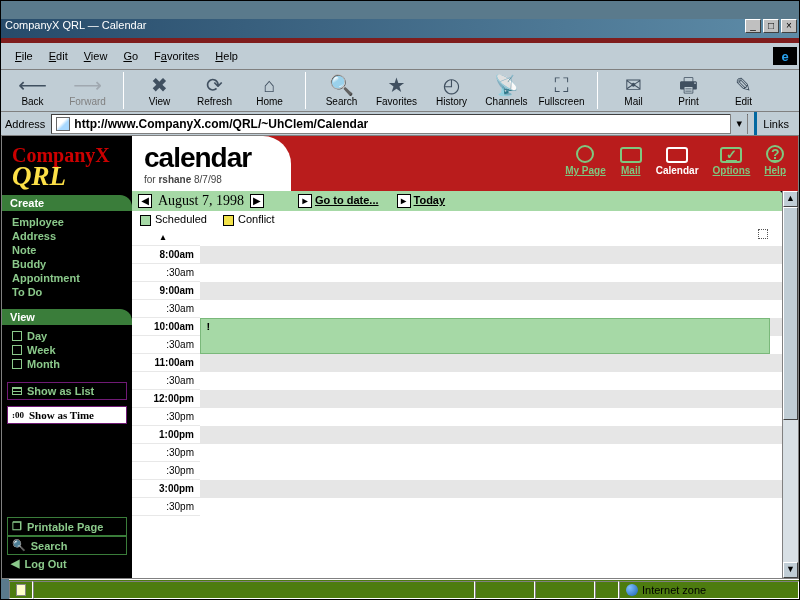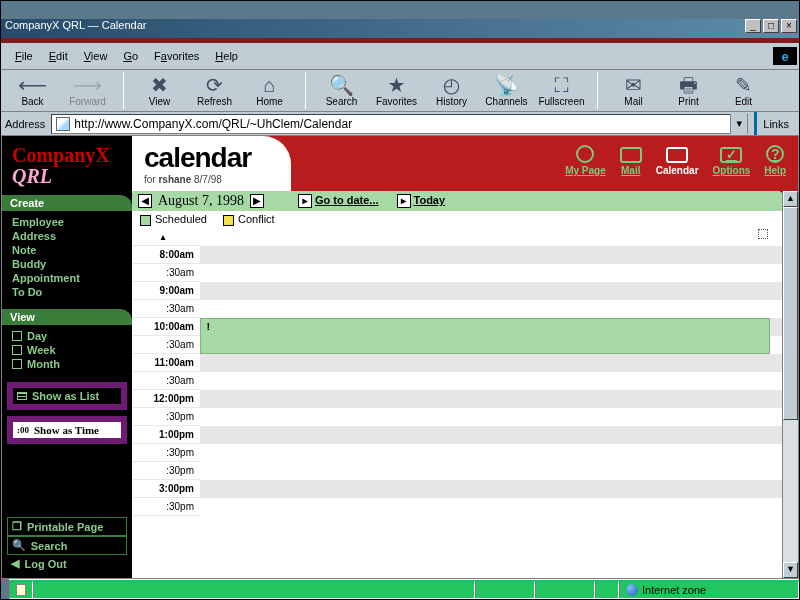--- a/index.html
+++ b/index.html
@@ -22,38 +22,38 @@
   .tool-btn { width: 55px; display: flex; flex-direction: column; align-items: center; font-size: 10px; padding: 2px 0; color:#000; }
   .tool-btn.disabled { color: #808080; }
   .tool-btn .glyph { font-size: 20px; height: 22px; line-height: 22px; color:#405060; }
   .tool-btn.disabled .glyph { color:#a0a8b0; }
   .tool-sep { width: 1px; background: #808080; margin: 0 4px; border-right:1px solid #fff; }
 
   .addrbar { background: #c0cdd5; border-bottom: 1px solid #808080; height: 24px; display: flex; align-items: center; padding: 0 4px; font-size:11px; }
   .addrbar .lbl { padding-right: 6px; }
   .addrbar .addr-wrap { flex: 1; display:flex; align-items:center; background:#fff; border: 1px solid #808080; border-top-color:#404040; border-left-color:#404040; height:20px; }
   .addrbar .addr-wrap .page-icon { width:14px; height:14px; margin:0 4px; background: linear-gradient(135deg,#fff 40%,#a8d8ff 60%); border:1px solid #666; }
-  .addrbar input { flex:1; border:none; font-size:12px; outline:none; height:18px; }
+  .addrbar input { flex:1; border:none; font-size:12px; outline:none; height:18px;font-weight:bold; }
   .addrbar .drop { width:17px; height:20px; background:#c0cdd5; border-left:1px solid #808080; text-align:center; line-height:18px; }
   .addrbar .links-lbl { padding: 0 6px; border-left:3px solid #0369a1; margin-left:6px; height:100%; display:flex; align-items:center; }
 
   
   .content { flex: 1; display: flex; background: #fff; border: 1px solid #808080; border-top:none; overflow: hidden; }
 
   
   .sidebar { width: 130px; background: #000; color: #8bc98b; font-size: 11px; display: flex; flex-direction: column; }
   .logo { padding: 8px 10px; }
   .logo .company { color: #c00; font-weight: bold; font-size: 20px; font-family: "Times New Roman", serif; }
-  .logo .qrl { color: #f9a8d4; font-family: "Times New Roman", serif; font-style: italic; font-weight: bold; font-size: 20px; line-height: 18px; }
+  .logo .qrl { color: #fde047; font-family: "Times New Roman", serif; font-style: italic; font-weight: bold; font-size: 27px; line-height: 18px; }
   .side-section-head { background: #3a7d3a; color: #fff; font-weight: bold; padding: 2px 8px; border-radius: 0 12px 0 0; margin-top: 2px; font-size:11px; }
   .side-links { padding: 4px 0 8px 10px; }
   .side-links a { display:block; color:#8bc98b; text-decoration:none; font-weight:bold; padding:1px 0; font-size:11px; }
   .view-item { display:flex; align-items:center; gap:5px; padding:1px 0 1px 10px; font-weight:bold; color:#8bc98b; }
   .view-item .box { width:10px; height:10px; border:1px solid #8bc98b; }
-  .action-btn { display:flex; align-items:center; gap:5px; border:6px solid #701a75; color:#8bc98b; font-weight:bold; padding:2px 4px; margin:3px 5px; font-size:11px; background:#000; }
+  .action-btn { display:flex; align-items:center; gap:5px; border:1px solid #701a75; color:#8bc98b; font-weight:bold; padding:2px 4px; margin:3px 5px; font-size:11px; background:#000; }
   .action-btn.active { background:#fff; color:#000;font-family:Liberation Serif, serif; }
   .action-btn .sq { width:10px; height:8px; border:1px solid currentColor; display:flex; flex-direction:column; }
   .action-btn .sq span { border-top:1px solid currentColor; flex:1; }
   .bottom-links { margin-top:auto; padding:6px 0; }
   .bottom-links .action-btn { border:none; margin:0 5px; }
 
   
   .main { flex:1; display:flex; flex-direction:column; background:#000; position:relative; }
   .main-top { display:flex; background:#b91c1c; }
   .cal-head-wrap { background:#fff; border-radius: 0 28px 0 0; padding: 6px 40px 6px 12px; }
@@ -85,21 +85,21 @@
   .event-row { position:absolute; left:0; right:12px; height:36px; background:#a6d9a6; border:1px solid #7ab87a; display:flex; align-items:flex-start; padding:2px 4px; }
   .event-row .bang { font-weight:bold; font-family:"Courier New"; padding-right:6px; }
   .event-row a { color:#7a2d8f; text-decoration:underline; font-size:11px; }
   .corner-icon { position:absolute; top:1px; right:14px; width:10px; height:10px; border:1px dotted #555; }
 
   .scrollbar { width:16px; background:#c0cdd5; border-left:1px solid #808080; display:flex; flex-direction:column; }
   .scrollbar .arrow { height:16px; background:#c0cdd5; border:1px solid #fff; border-right-color:#404040; border-bottom-color:#404040; text-align:center; font-size:9px; line-height:13px; }
   .scrollbar .track { flex:1; background:#d8e0e5; }
   .scrollbar .thumb { height:60%; background:#c0cdd5; border:1px solid #fff; border-right-color:#404040; border-bottom-color:#404040; }
 
-  .statusbar { height:20px; background:#22c55e; border-top:1px solid #fff; display:flex; align-items:center; font-size:11px;margin-left:8px; }
+  .statusbar { height:20px; background:#4d7c0f; border-top:1px solid #fff; display:flex; align-items:center; font-size:11px;margin-left:8px; }
   .statusbar .cell { border:1px solid #808080; border-top-color:#808080; border-left-color:#808080; border-right-color:#fff; border-bottom-color:#fff; height:18px; padding:0 6px; display:flex; align-items:center; gap:4px; }
   .statusbar .doc-icon { width:12px; height:12px; background:#ffffcc; border:1px solid #888; }
   .statusbar .globe { width:12px; height:12px; border-radius:50%; background: radial-gradient(circle at 30% 30%, #7fc0ff, #1a5fb0); }
 </style>
 </head>
 <body>
 
 <div class="window">
   <div class="titlebar">
     <span class="title">CompanyX QRL — Calendar</span>

